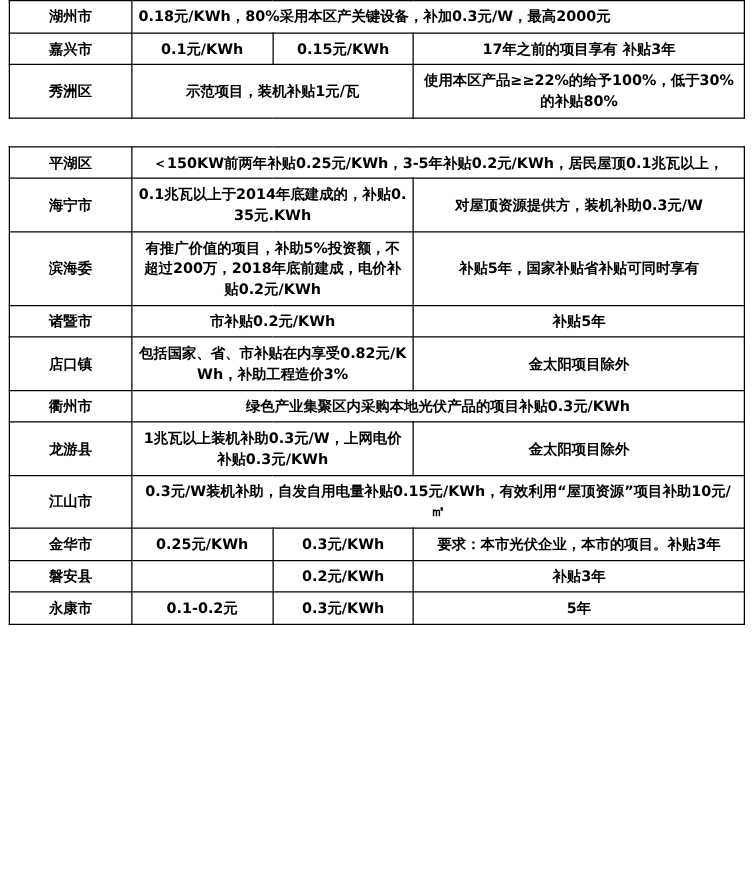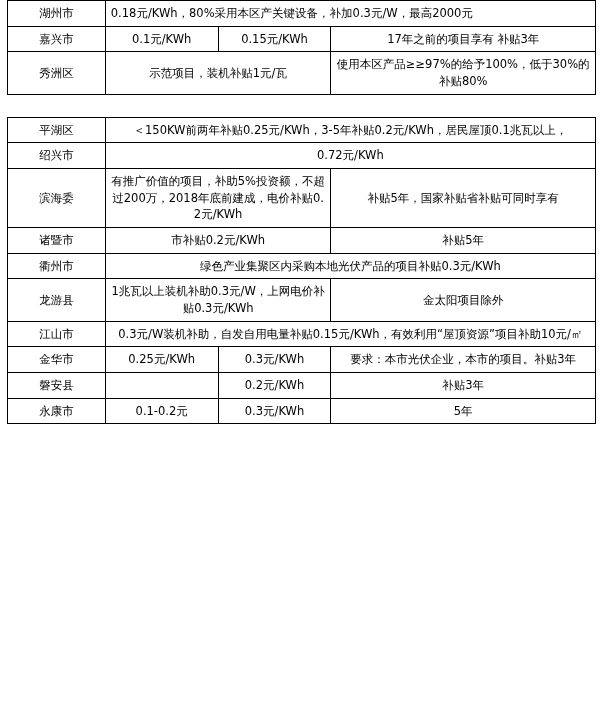--- a/index.html
+++ b/index.html
@@ -27,20 +27,21 @@
     margin: 0 7px;
   }
   table.doc-table td {
     border: 1px solid #000000;
     padding: 4px 5px;
     vertical-align: middle;
     text-align: center;
     line-height: 1.45;
     font-size: 11.5px;
     word-break: break-all;
+    font-weight: bold;
   }
   .gap {
     height: 22px;
   }
   .c-region { width: 78px; }
   .c-a { width: 90px; }
   .c-b { width: 90px; }
   .c-note { width: 211px; }
   .left-pad { text-align: center; }
 </style>
@@ -63,52 +64,58 @@
       </tr>
       <tr>
         <td>嘉兴市</td>
         <td>0.1元/KWh</td>
         <td>0.15元/KWh</td>
         <td>17年之前的项目享有&nbsp;补贴3年</td>
       </tr>
       <tr>
         <td>秀洲区</td>
         <td colspan="2">示范项目，装机补贴1元/瓦</td>
-        <td>使用本区产品≥≥97%的给予100%，低于30%的补贴80%</td>
+        <td>使用本区产品≥≥22%的给予100%，低于30%的补贴80%</td>
       </tr>
     </tbody>
   </table>
 
   <div class="gap"></div>
 
   <table class="doc-table">
     <colgroup>
       <col class="c-region">
       <col class="c-a">
       <col class="c-b">
       <col class="c-note">
     </colgroup>
     <tbody>
       <tr>
         <td>平湖区</td>
         <td colspan="3">＜150KW前两年补贴0.25元/KWh，3-5年补贴0.2元/KWh，居民屋顶0.1兆瓦以上，</td>
       </tr>
       <tr>
-        <td>绍兴市</td>
-        <td colspan="3">0.72元/KWh</td>
+        <td>海宁市</td>
+        <td colspan="2">0.1兆瓦以上于2014年底建成的，补贴0.35元.KWh</td>
+        <td>对屋顶资源提供方，装机补助0.3元/W</td>
       </tr>
       <tr>
         <td>滨海委</td>
         <td colspan="2">有推广价值的项目，补助5%投资额，不超过200万，2018年底前建成，电价补贴0.2元/KWh</td>
         <td>补贴5年，国家补贴省补贴可同时享有</td>
       </tr>
       <tr>
         <td>诸暨市</td>
         <td colspan="2">市补贴0.2元/KWh</td>
         <td>补贴5年</td>
+      </tr>
+      <tr>
+        <td>店口镇</td>
+        <td colspan="2">包括国家、省、市补贴在内享受0.82元/KWh，补助工程造价3%</td>
+        <td>金太阳项目除外</td>
       </tr>
       <tr>
         <td>衢州市</td>
         <td colspan="3">绿色产业集聚区内采购本地光伏产品的项目补贴0.3元/KWh</td>
       </tr>
       <tr>
         <td>龙游县</td>
         <td colspan="2">1兆瓦以上装机补助0.3元/W，上网电价补贴0.3元/KWh</td>
         <td>金太阳项目除外</td>
       </tr>

